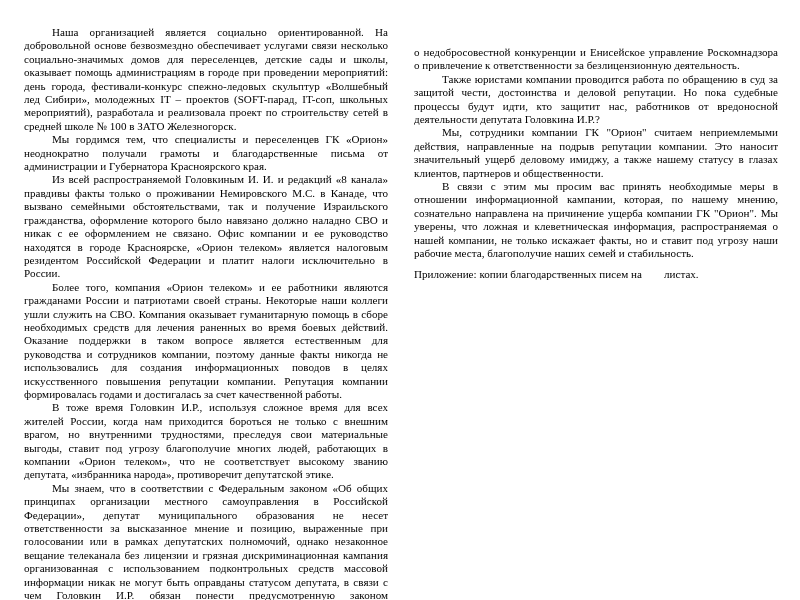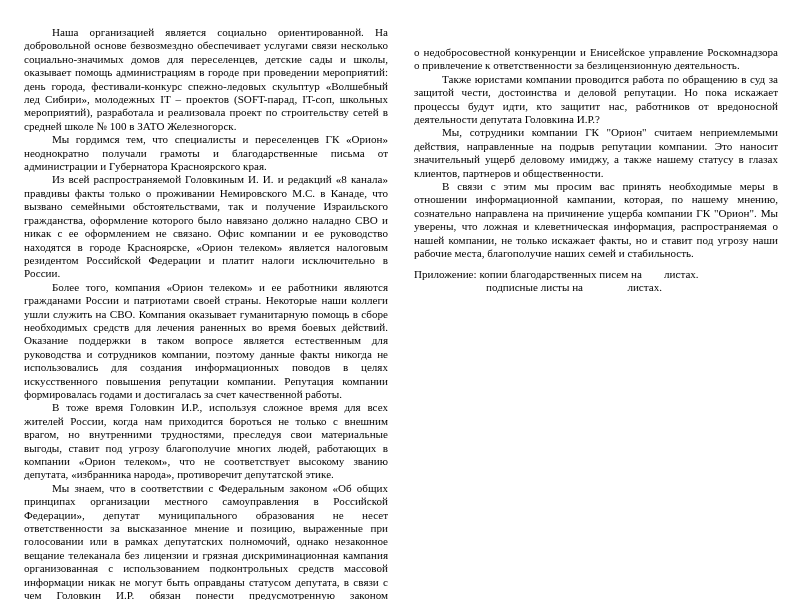--- a/index.html
+++ b/index.html
@@ -67,24 +67,23 @@
       <p class="para">Мы   гордимся   тем,   что   специалисты   и   переселенцев   ГК «Орион» неоднократно получали грамоты и благодарственные письма от администрации и Губернатора Красноярского края.</p>
       <p class="para">Из всей распространяемой Головкиным И. И. и редакций «8 канала» правдивы факты только о проживании Немировского М.С. в Канаде, что вызвано   семейными   обстоятельствами,   так   и   получение   Израильского гражданства, оформление которого было навязано должно наладно CBO и никак с ее оформлением не связано. Офис компании и ее руководство находятся в городе Красноярске, «Орион телеком» является налоговым резидентом Российской Федерации и платит налоги исключительно в России.</p>
       <p class="para">Более того, компания «Орион телеком» и ее работники являются гражданами России и патриотами своей страны. Некоторые наши коллеги ушли служить на СВО. Компания оказывает гуманитарную помощь в сборе необходимых   средств   для   лечения   раненных   во   время   боевых действий. Оказание поддержки в таком вопросе является естественным для руководства и сотрудников компании, поэтому данные факты никогда не использовались   для   создания   информационных   поводов   в   целях искусственного   повышения   репутации   компании.   Репутация   компании формировалась годами и достигалась за счет качественной работы.</p>
       <p class="para">В тоже время Головкин И.Р., используя сложное время для всех жителей России, когда нам приходится бороться не только с внешним врагом,   но   внутренними   трудностями,   преследуя   свои   материальные выгоды, ставит под угрозу благополучие многих людей, работающих в компании «Орион телеком», что не соответствует высокому званию депутата, «избранника народа», противоречит депутатской этике.</p>
       <p class="para">Мы знаем, что в соответствии с Федеральным законом «Об общих принципах организации местного самоуправления в Российской Федерации», депутат   муниципального   образования   не   несет   ответственности   за высказанное мнение и позицию, выраженные при голосовании или в рамках депутатских   полномочий,   однако   незаконное   вещание   телеканала   без лицензии   и   грязная   дискриминационная   кампания   организованная   с использованием подконтрольных средств массовой информации никак не могут быть оправданы статусом депутата, в связи с чем Головкин И.Р. обязан понести предусмотренную законом ответственность.</p>
 
     </div>
 
     <div class="col">
       <p class="para noindent">о недобросовестной конкуренции и Енисейское управление Роскомнадзора о привлечение к ответственности за безлицензионную деятельность.</p>
-      <p class="para">Также юристами компании проводится работа по обращению в суд за защитой чести, достоинства и деловой репутации. Но пока искажает процессы   будут   идти,   кто   защитит   нас,   работников   от   вредоносной деятельности депутата Головкина И.Р.?</p>
+      <p class="para">Также юристами компании проводится работа по обращению в суд за защитой чести, достоинства и деловой репутации. Но пока судебные процессы   будут   идти,   кто   защитит   нас,   работников   от   вредоносной деятельности депутата Головкина И.Р.?</p>
       <p class="para">Мы,   сотрудники   компании   ГК   "Орион"   считаем   неприемлемыми действия, направленные на подрыв репутации компании. Это наносит значительный ущерб деловому имиджу, а также нашему статусу в глазах клиентов, партнеров и общественности.</p>
       <p class="para">В связи с этим мы просим вас принять необходимые меры в отношении информационной кампании, которая, по нашему мнению, сознательно направлена на причинение ущерба компании ГК "Орион". Мы уверены,   что   ложная   и   клеветническая   информация,   распространяемая   о нашей компании, не только искажает факты, но и ставит под угрозу наши рабочие места, благополучие наших семей и стабильность.</p>
 
       <div class="appendix">
         <div class="appendix-line">Приложение: копии благодарственных писем на        листах.</div>
-        <div class="appendix-line second">подписные листы на                листах.</div>
       </div>
     </div>
 
   </div>
 </div>
 
 </body></html>

